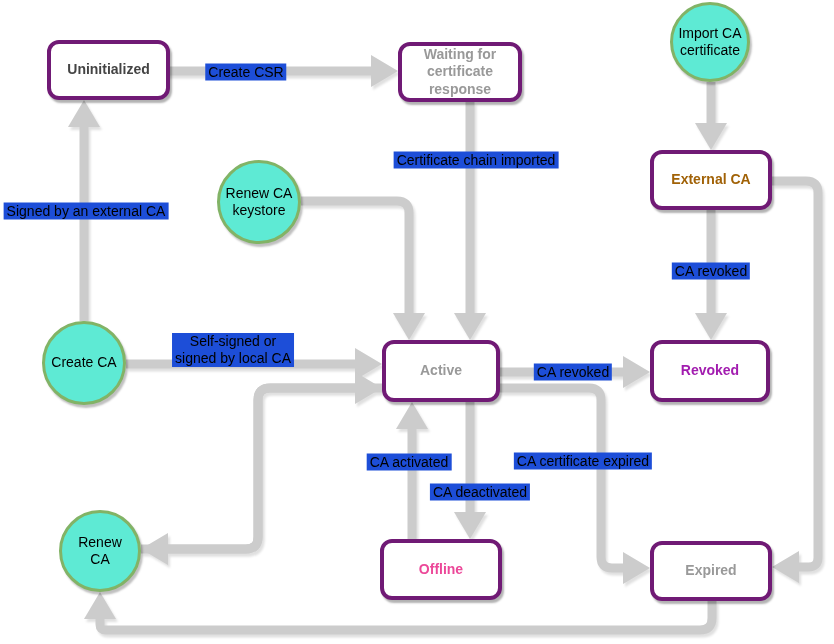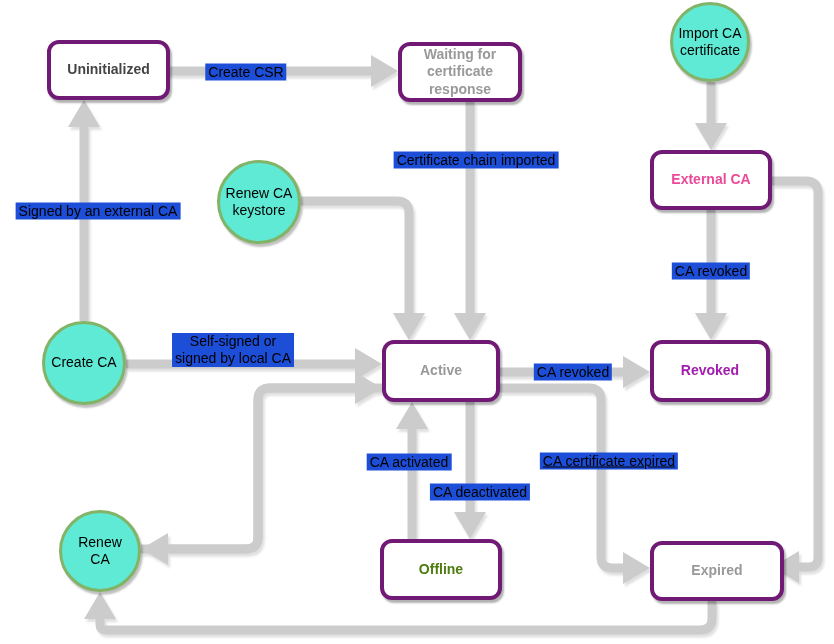--- a/index.html
+++ b/index.html
@@ -64,50 +64,50 @@
       <polygon points="141,549 168,533 168,565" fill="#cccccc"></polygon>
       <path d="M 712 601 L 712 618 Q 712 630 700 630 L 105.5 630 Q 100 630 100 624.5 L 100 619" fill="none" stroke="#cccccc" stroke-width="9"></path>
       <polygon points="100,592 116,619 84,619" fill="#cccccc"></polygon>
     </svg>
 <div class="state" style="left: 23px; top: 40px; width: 123px; height: 60px; color: rgb(68, 68, 68); margin-left: 24px;">
       <span>Uninitialized</span>
     </div>
     <div class="state" style="left: 398px; top: 42px; width: 124px; height: 60px; color: rgb(153, 153, 153);">
       <span>Waiting for certificate response</span>
     </div>
-    <div class="state" style="left: 650px; top: 150px; width: 122px; height: 60px; color: #ec4899;">
+    <div class="state" style="left: 650px; top: 150px; width: 122px; height: 60px; color: #a16207;">
       <span>External CA</span>
     </div>
     <div class="state" style="left: 382px; top: 340px; width: 118px; height: 62px; color: rgb(153, 153, 153); text-align: right;">
       <span>Active</span>
     </div>
     <div class="state" style="left: 650px; top: 340px; width: 120px; height: 62px; color: #a21caf;">
       <span>Revoked</span>
     </div>
-    <div class="state" style="left: 380px; top: 539px; width: 122px; height: 61px; color: #4d7c0f;">
+    <div class="state" style="left: 380px; top: 539px; width: 122px; height: 61px; color: #ec4899;">
       <span>Offline</span>
     </div>
-    <div class="state" style="left: 650px; top: 541px; width: 134px; height: 60px; color: rgb(153, 153, 153);">
+    <div class="state" style="left: 650px; top: 541px; width: 122px; height: 60px; color: rgb(153, 153, 153);">
       <span>Expired</span>
     </div>
     <div class="action" style="left: 670px; top: 2px; width: 80px; height: 80px;">
       <span>Import CA certificate</span>
     </div>
     <div class="action" style="left: 217px; top: 160px; width: 84px; height: 84px;">
       <span>Renew CA keystore</span>
     </div>
     <div class="action" style="left: 59px; top: 510px; width: 82px; height: 82px;">
       <span>Renew CA</span>
     </div>
     <div class="action" style="left: 42px; top: 321px; width: 84px; height: 84px;">
       <span>Create CA</span>
     </div>
     <div class="edge-label" style="left: 246px; top: 72px;">Create CSR</div>
-    <div class="edge-label" style="left: 86px; top: 211px; margin-left: 12px;">Signed by an external CA</div>
+    <div class="edge-label" style="left: 86px; top: 211px;">Signed by an external CA</div>
     <div class="edge-label" style="left: 476px; top: 160px;">Certificate chain imported</div>
     <div class="edge-label" style="left: 233px; top: 350px;">Self-signed or
 signed by local CA</div>
     <div class="edge-label" style="left: 711px; top: 271px;">CA revoked</div>
     <div class="edge-label" style="left: 573px; top: 372px;">CA revoked</div>
-    <div class="edge-label" style="left: 609px; top: 461px; text-decoration: underline;">CA certificate expired</div>
+    <div class="edge-label" style="left: 583px; top: 461px;">CA certificate expired</div>
     <div class="edge-label" style="left: 480px; top: 492px;">CA deactivated</div>
     <div class="edge-label" style="left: 409px; top: 462px;">CA activated</div>
   </div>
 
 </body></html>

